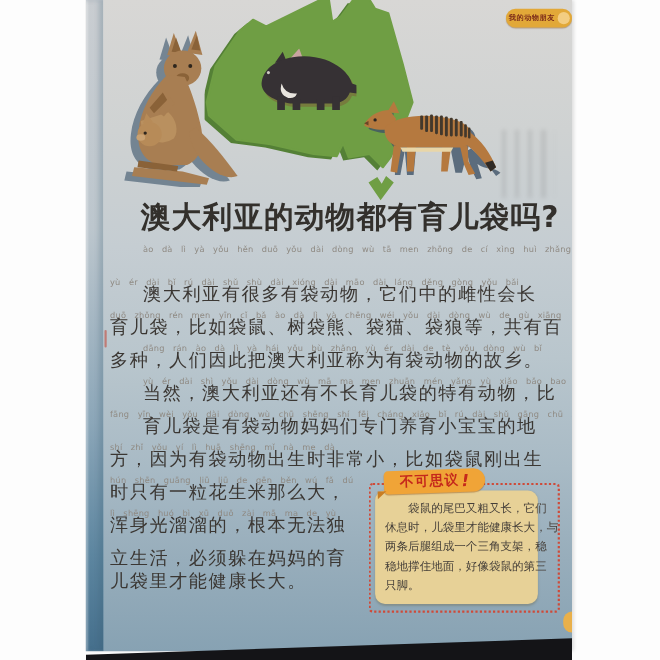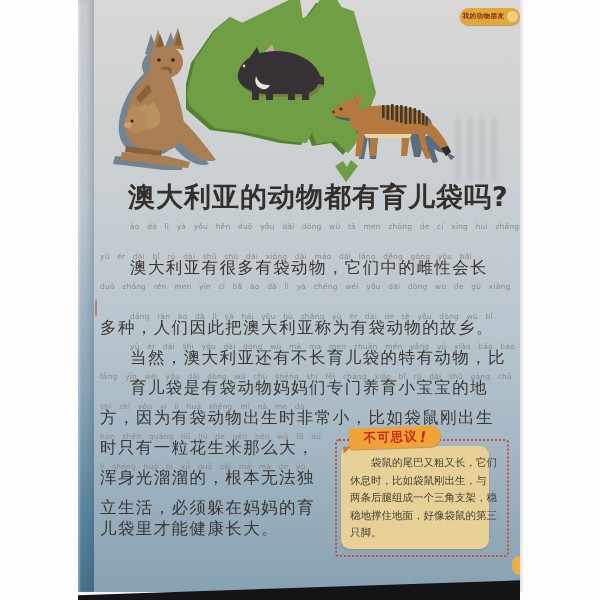--- a/index.html
+++ b/index.html
@@ -167,20 +167,21 @@
 
     <div class="title">澳大利亚的动物都有育儿袋吗?</div>
 
     <div class="bodytext">
       <div class="line indent">
         <span class="py">ào dà lì yà yǒu hěn duō yǒu dài dòng wù   tā men zhōng de cí xìng huì zhǎng</span>
         <span class="zh">澳大利亚有很多有袋动物，它们中的雌性会长</span>
       </div>
       <div class="line">
         <span class="py">yù ér dài   bǐ rú dài shǔ   shù dài xióng   dài māo   dài láng děng   gòng yǒu bǎi</span>
+        <span class="zh">育儿袋，比如袋鼠、树袋熊、袋猫、袋狼等，共有百</span>
       </div>
       <div class="line">
         <span class="py">duō zhǒng   rén men yīn cǐ bǎ ào dà lì yà chēng wéi yǒu dài dòng wù de gù xiāng</span>
         <span class="zh">多种，人们因此把澳大利亚称为有袋动物的故乡。</span>
       </div>
       <div class="line indent">
         <span class="py">dāng rán   ào dà lì yà hái yǒu bù zhǎng yù ér dài de tè yǒu dòng wù   bǐ</span>
         <span class="zh">当然，澳大利亚还有不长育儿袋的特有动物，比</span>
       </div>
       <div class="line indent">
@@ -206,21 +207,21 @@
       <div class="line">
         <span class="zh">儿袋里才能健康长大。</span>
       </div>
     </div>
 
     <div class="callout">
       <div class="frame"></div>
       <div class="box">
         <div class="inner">
           <div class="cline first">袋鼠的尾巴又粗又长，它们</div>
-          <div class="cline">休息时，比如袋鼠刚出生，与</div>
+          <div class="cline">休息时，儿袋里才能健康长大，与</div>
           <div class="cline">两条后腿组成一个三角支架，稳</div>
           <div class="cline">稳地撑住地面，好像袋鼠的第三</div>
           <div class="cline">只脚。</div>
         </div>
       </div>
       <div class="banner">
         <span class="lbl">不可思议</span>
         <span class="ex">!</span>
       </div>
     </div>

